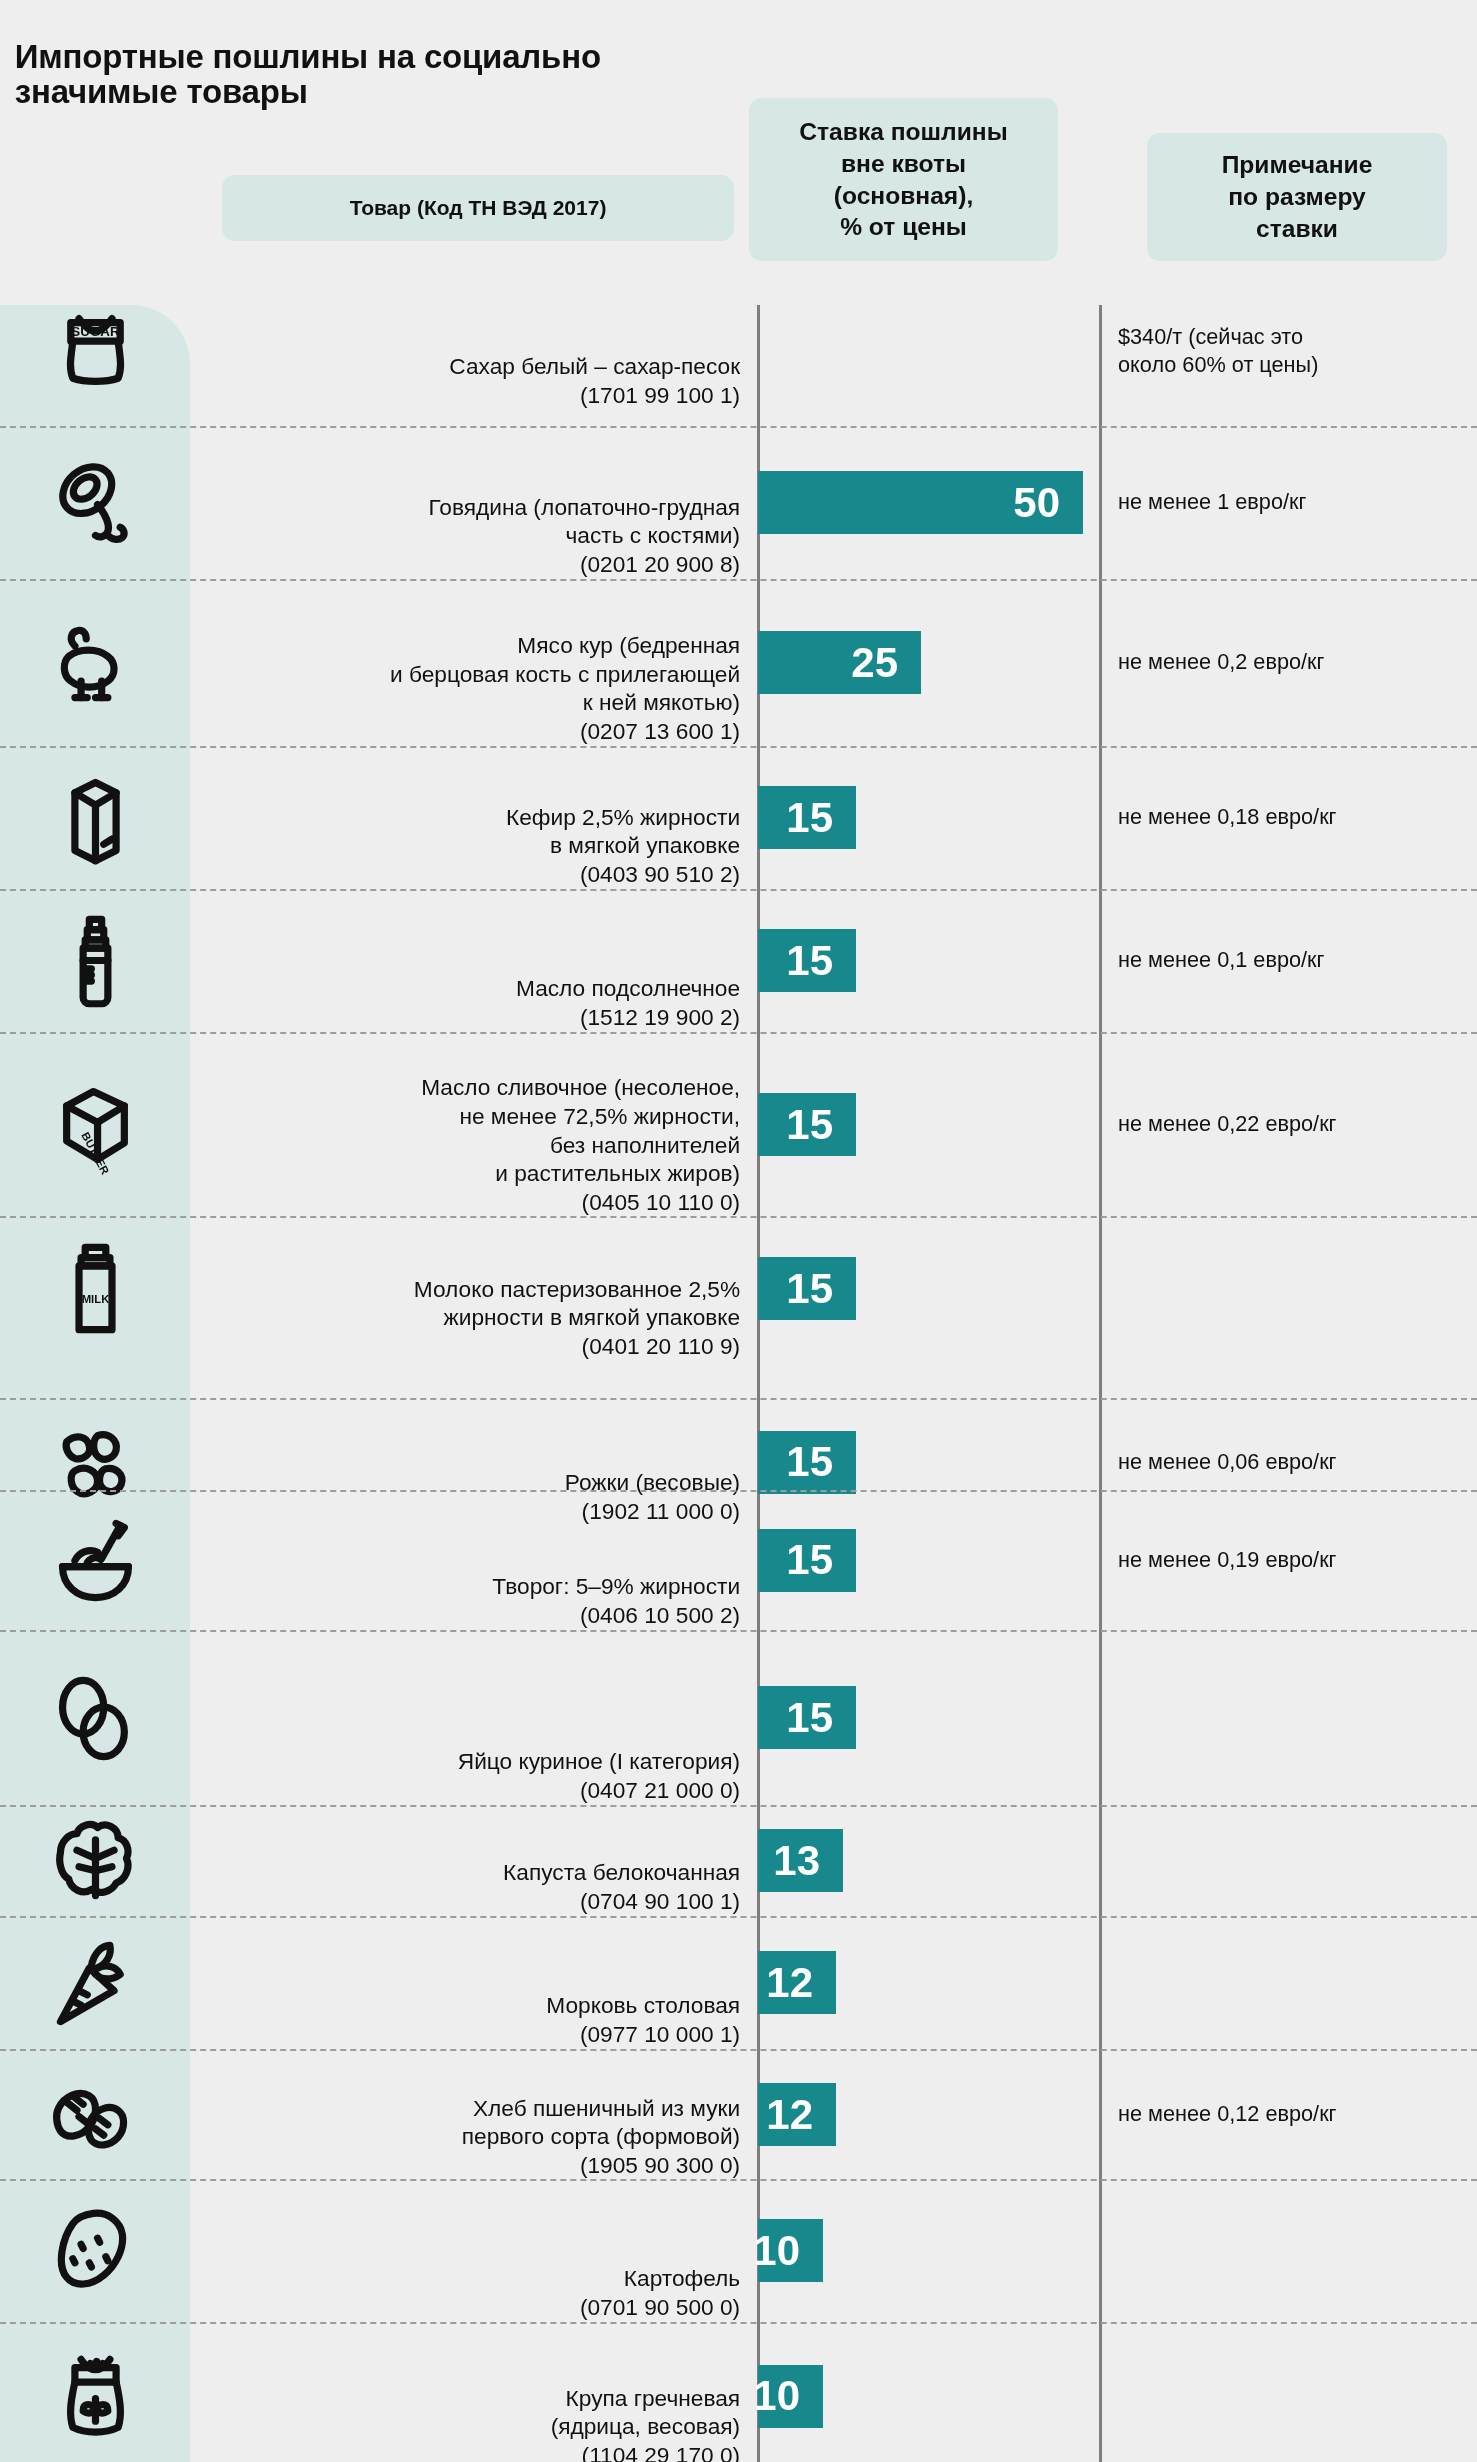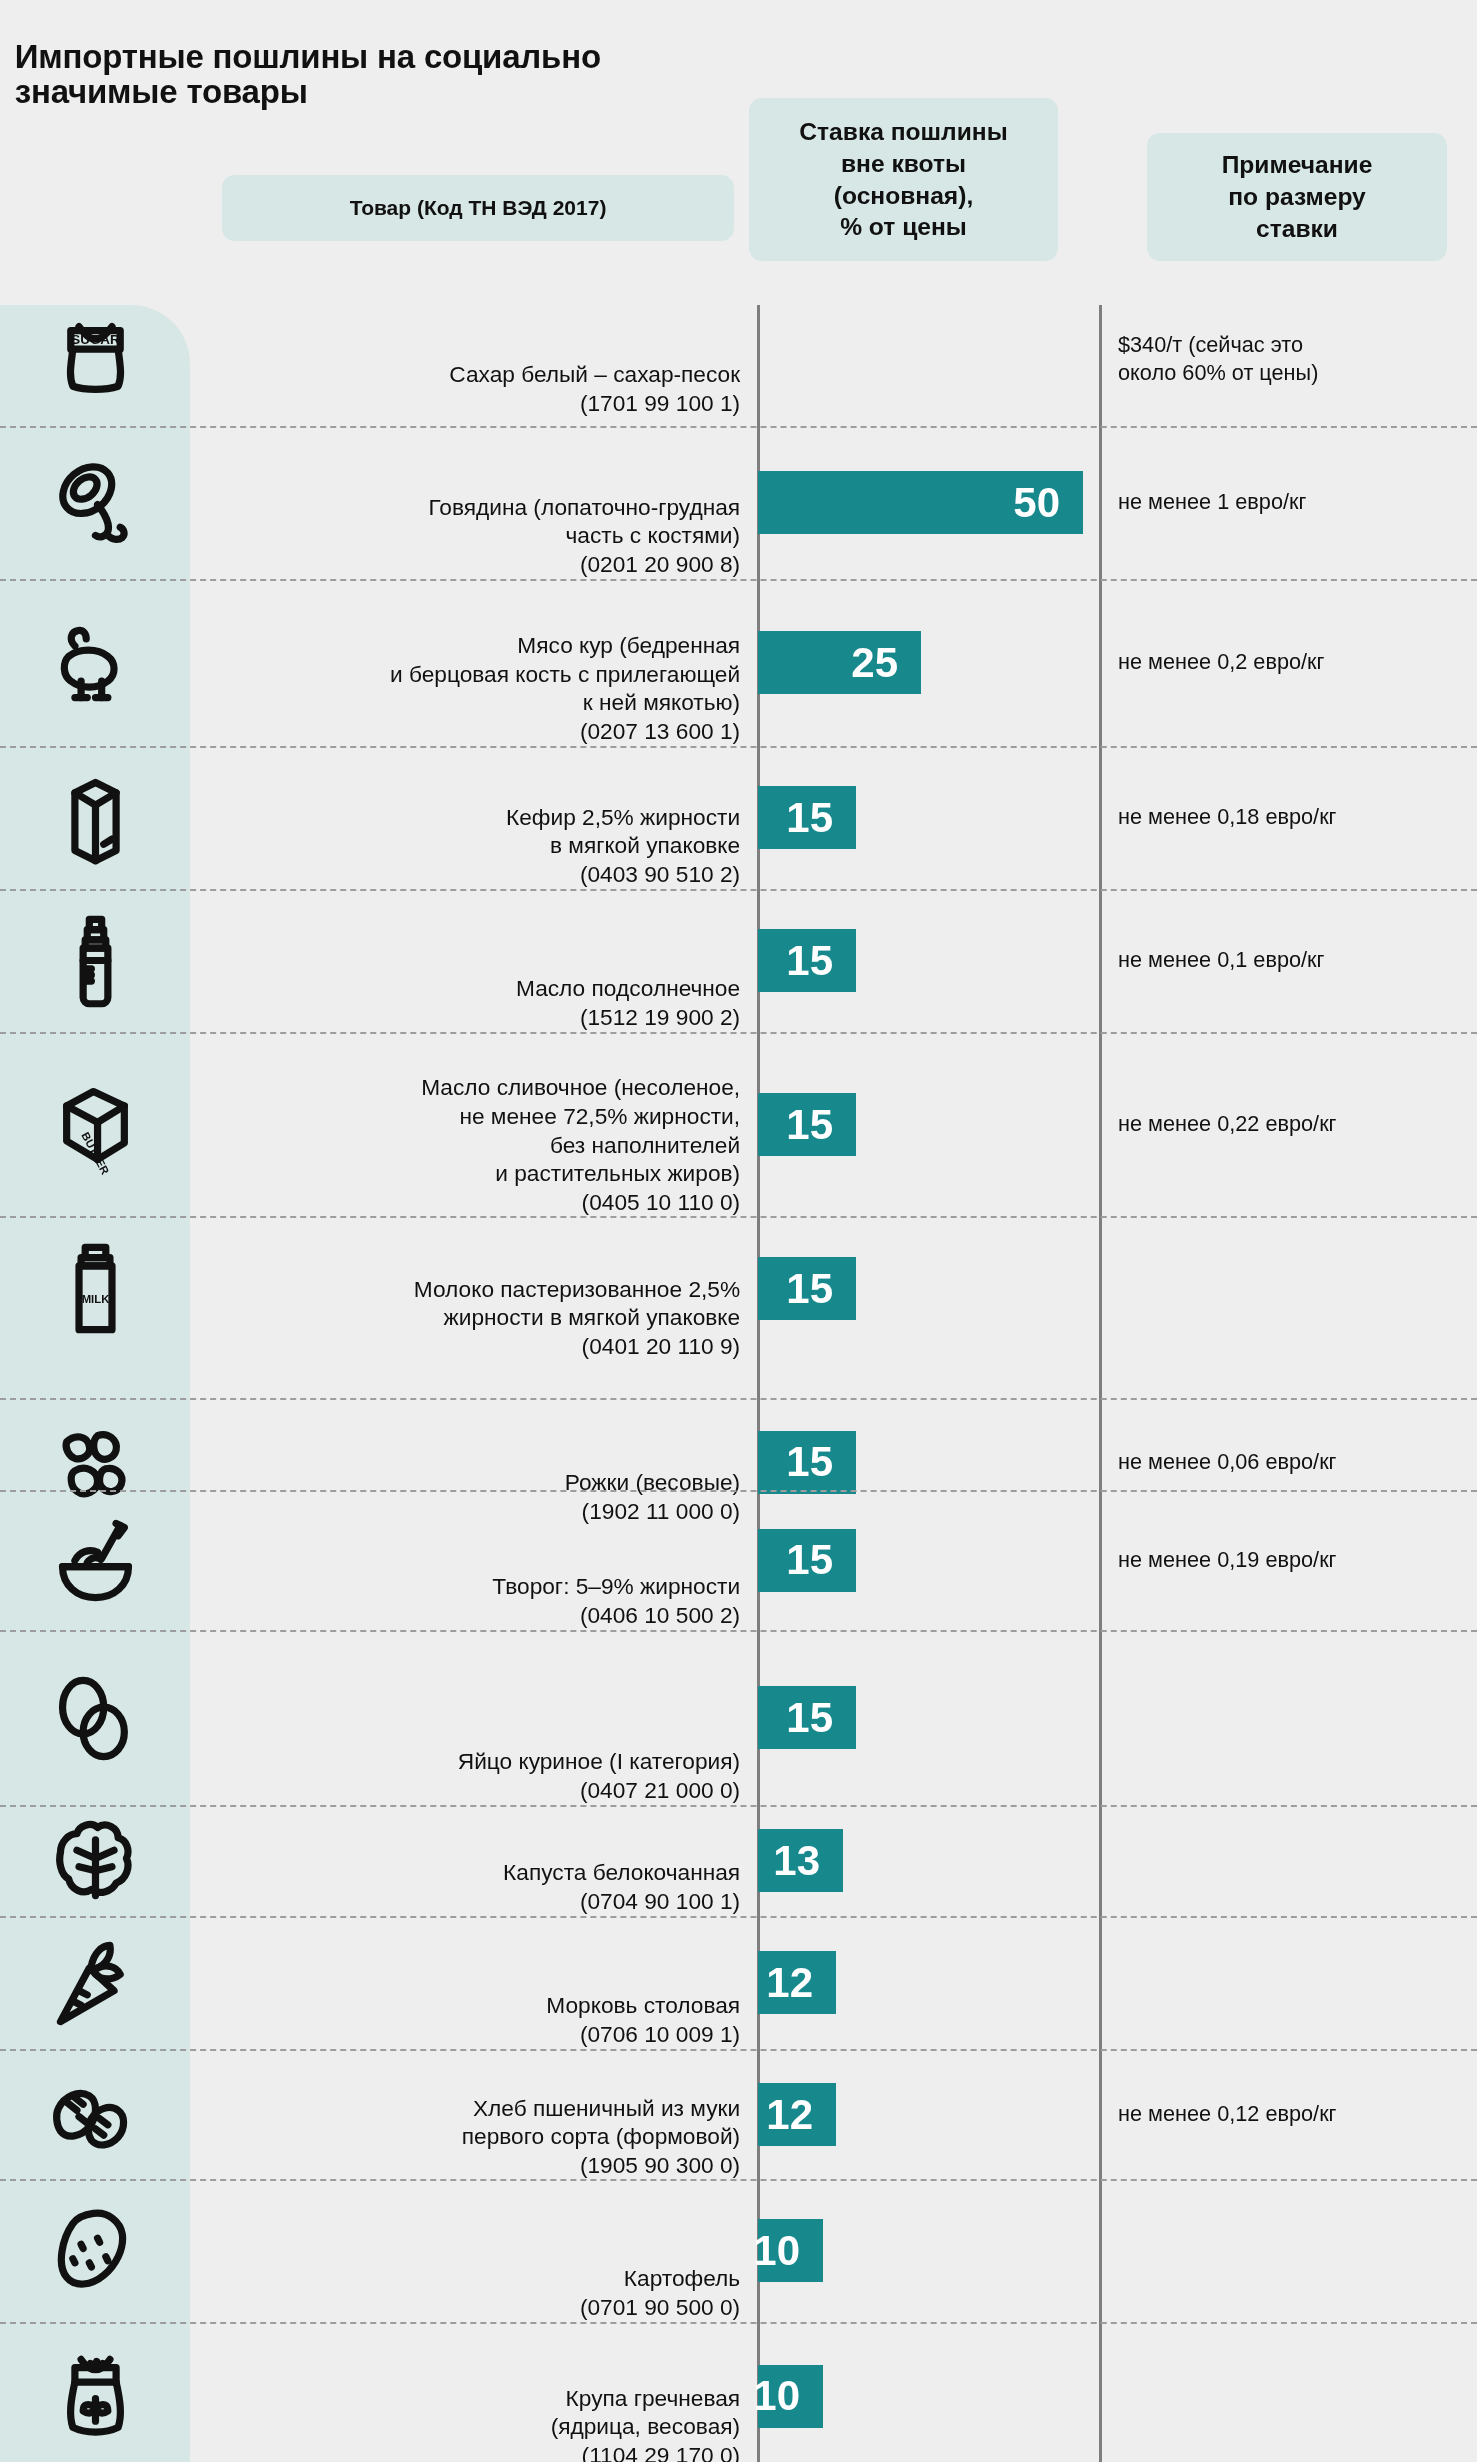--- a/index.html
+++ b/index.html
@@ -108,21 +108,21 @@
       <span>Примечание</span>
       <span>по размеру</span>
       <span>ставки</span>
     </div>
   </div>
 
   <div class="vrule" id="vrule-left"></div>
   <div class="vrule" id="vrule-right"></div>
 
   <div id="rows-container">
-      <div class="row" style="top: 300px; height: 118px; text-decoration: underline;">
+      <div class="row" style="top: 292px; height: 118px; text-decoration: underline;">
         <div class="cell-icon">
           <svg width="103" height="103" viewBox="0 0 100 100">
             <g fill="none" stroke="#111" stroke-width="7" stroke-linecap="round" stroke-linejoin="round">
      <path d="M34 18c6 8 10 12 16 12s10-4 16-12"></path>
      <path d="M26 22h48v18H26z"></path>
      <path d="M28 40c-2 16-4 26 0 36 12 4 32 4 44 0 4-10 2-20 0-36"></path>
      <text x="50" y="35" font-size="13" font-family="Liberation Sans, sans-serif" font-weight="bold" fill="#111" stroke="none" text-anchor="middle">SUGAR</text>
      </g>
           </svg>
         </div>
@@ -441,21 +441,21 @@
      <path d="M44 36L16 88l52-30z"></path>
      <path d="M46 34c2-12 10-20 18-20 2 10-4 18-12 22"></path>
      <path d="M52 36c8-4 18-2 22 6-8 6-18 6-24 0"></path>
      <path d="M34 58l8 4M28 68l8 4"></path>
      </g>
           </svg>
         </div>
         <div class="cell-name">
           <div>
             <div>Морковь столовая</div>
-            <div>(0706 10 009 1)</div>
+            <div>(0977 10 000 1)</div>
           </div>
         </div>
         <div class="cell-bar">
           <div class="bar" style="width: 78px;">
             <span class="val">12</span>
           </div>
         </div>
         <div class="cell-note">
           <div></div>
         </div>

